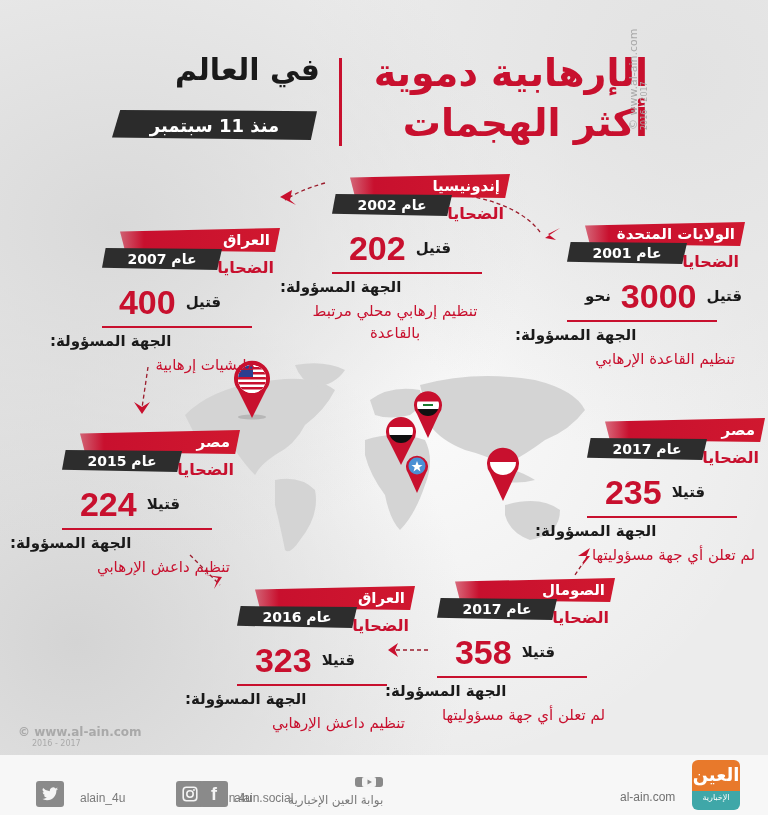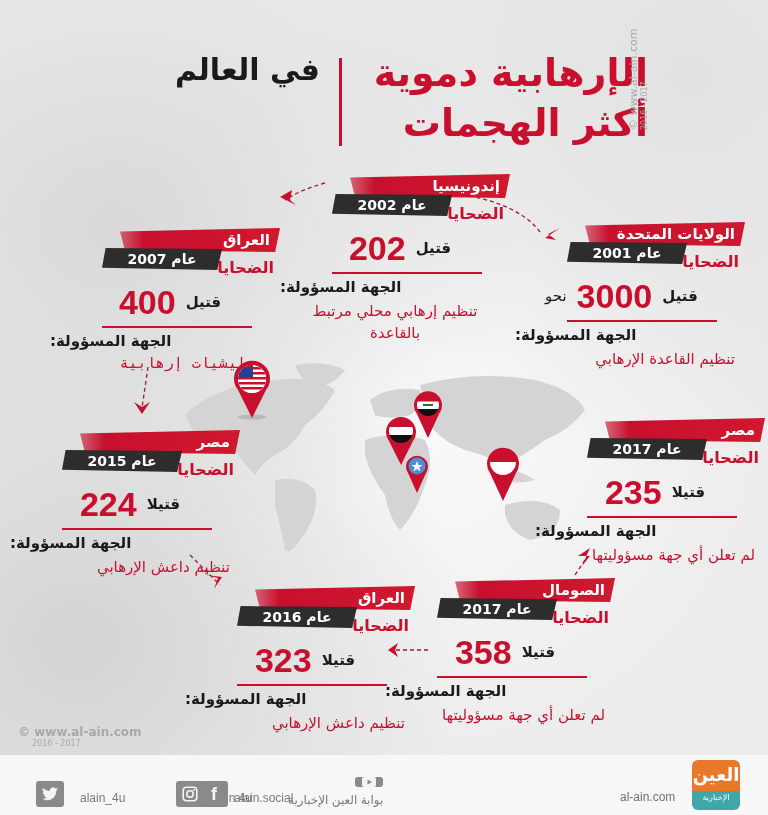--- a/index.html
+++ b/index.html
@@ -64,21 +64,21 @@
   }
   .card .victims-label {
     position: absolute; right: 6px; top: 30px; color: #c8102e; font-weight: bold; font-size: 16px;
   }
   .card .count-row {
     position: absolute; right: 20px; top: 54px; width: 180px; height: 40px;
     display: flex; align-items: center; justify-content: flex-end; gap: 10px;
   }
   .card .count-num { color: #c8102e; font-weight: bold; font-size: 34px; font-family: "Liberation Sans", sans-serif; }
   .card .count-unit { color: #1a1a1a; font-size: 15px; font-weight: bold; }
-  .card .count-prefix { color: #1a1a1a; font-size: 15px; font-weight: normal; }
+  .card .count-prefix { color: #1a1a1a; font-size: 15px; font-weight: bold; margin-left: 40px; }
   .card .rule {
     position: absolute; right: 28px; top: 98px; width: 150px; height: 2px; background: #c8102e;
   }
   .card .resp-label {
     position: absolute; right: 20px; top: 104px; width: 210px; text-align: left;
     color: #1a1a1a; font-size: 15px; font-weight: bold;
   }
   .card .resp-value {
     position: absolute; right: 10px; top: 126px; width: 230px; text-align: right;
     color: #c8102e; font-size: 15px; line-height: 22px;
@@ -117,20 +117,21 @@
 <body>
 
 <div id="poster">
 
   <div id="title-main" class="ar">
     <div>الإرهابية دموية</div>
     <div>أكثر الهجمات</div>
   </div>
   <div id="title-divider"></div>
   <div id="title-sub" class="ar">في العالم</div>
+  <div id="since-badge" class="ar">منذ 11 سبتمبر</div>
   <div id="watermark-top">
     <span>©</span>
     <span>www.al-ain.com</span>
     <span class="yr">2016 - 2017</span>
   </div>
 
   <svg id="world-map" viewBox="0 0 420 200">
     <g fill="#d4d4d4">
 
       <path d="M10 60 Q40 30 100 25 Q140 20 160 35 Q150 55 130 70 Q120 90 100 100 Q85 110 80 120 Q70 110 60 95 Q40 85 20 80 Z"></path>
@@ -258,21 +259,21 @@
   <div class="card ar" style="left:60px;top:228px;">
     <div class="country">العراق</div>
     <div class="year">عام 2007</div>
     <div class="victims-label">الضحايا</div>
     <div class="count-row" style="justify-content:center;">
       <span class="count-unit">قتيل</span>
       <span class="count-num">400</span>
     </div>
     <div class="rule"></div>
     <div class="resp-label">الجهة المسؤولة:</div>
-    <div class="resp-value" style="right:25px;font-family:Liberation Mono, monospace;">مليشيات إرهابية</div>
+    <div class="resp-value" style="right:25px;">مليشيات إرهابية</div>
   </div>
 
   <div class="card ar" style="left:20px;top:430px;">
     <div class="country">مصر</div>
     <div class="year">عام 2015</div>
     <div class="victims-label">الضحايا</div>
     <div class="count-row" style="justify-content:center;">
       <span class="count-unit">قتيلا</span>
       <span class="count-num">224</span>
     </div>

